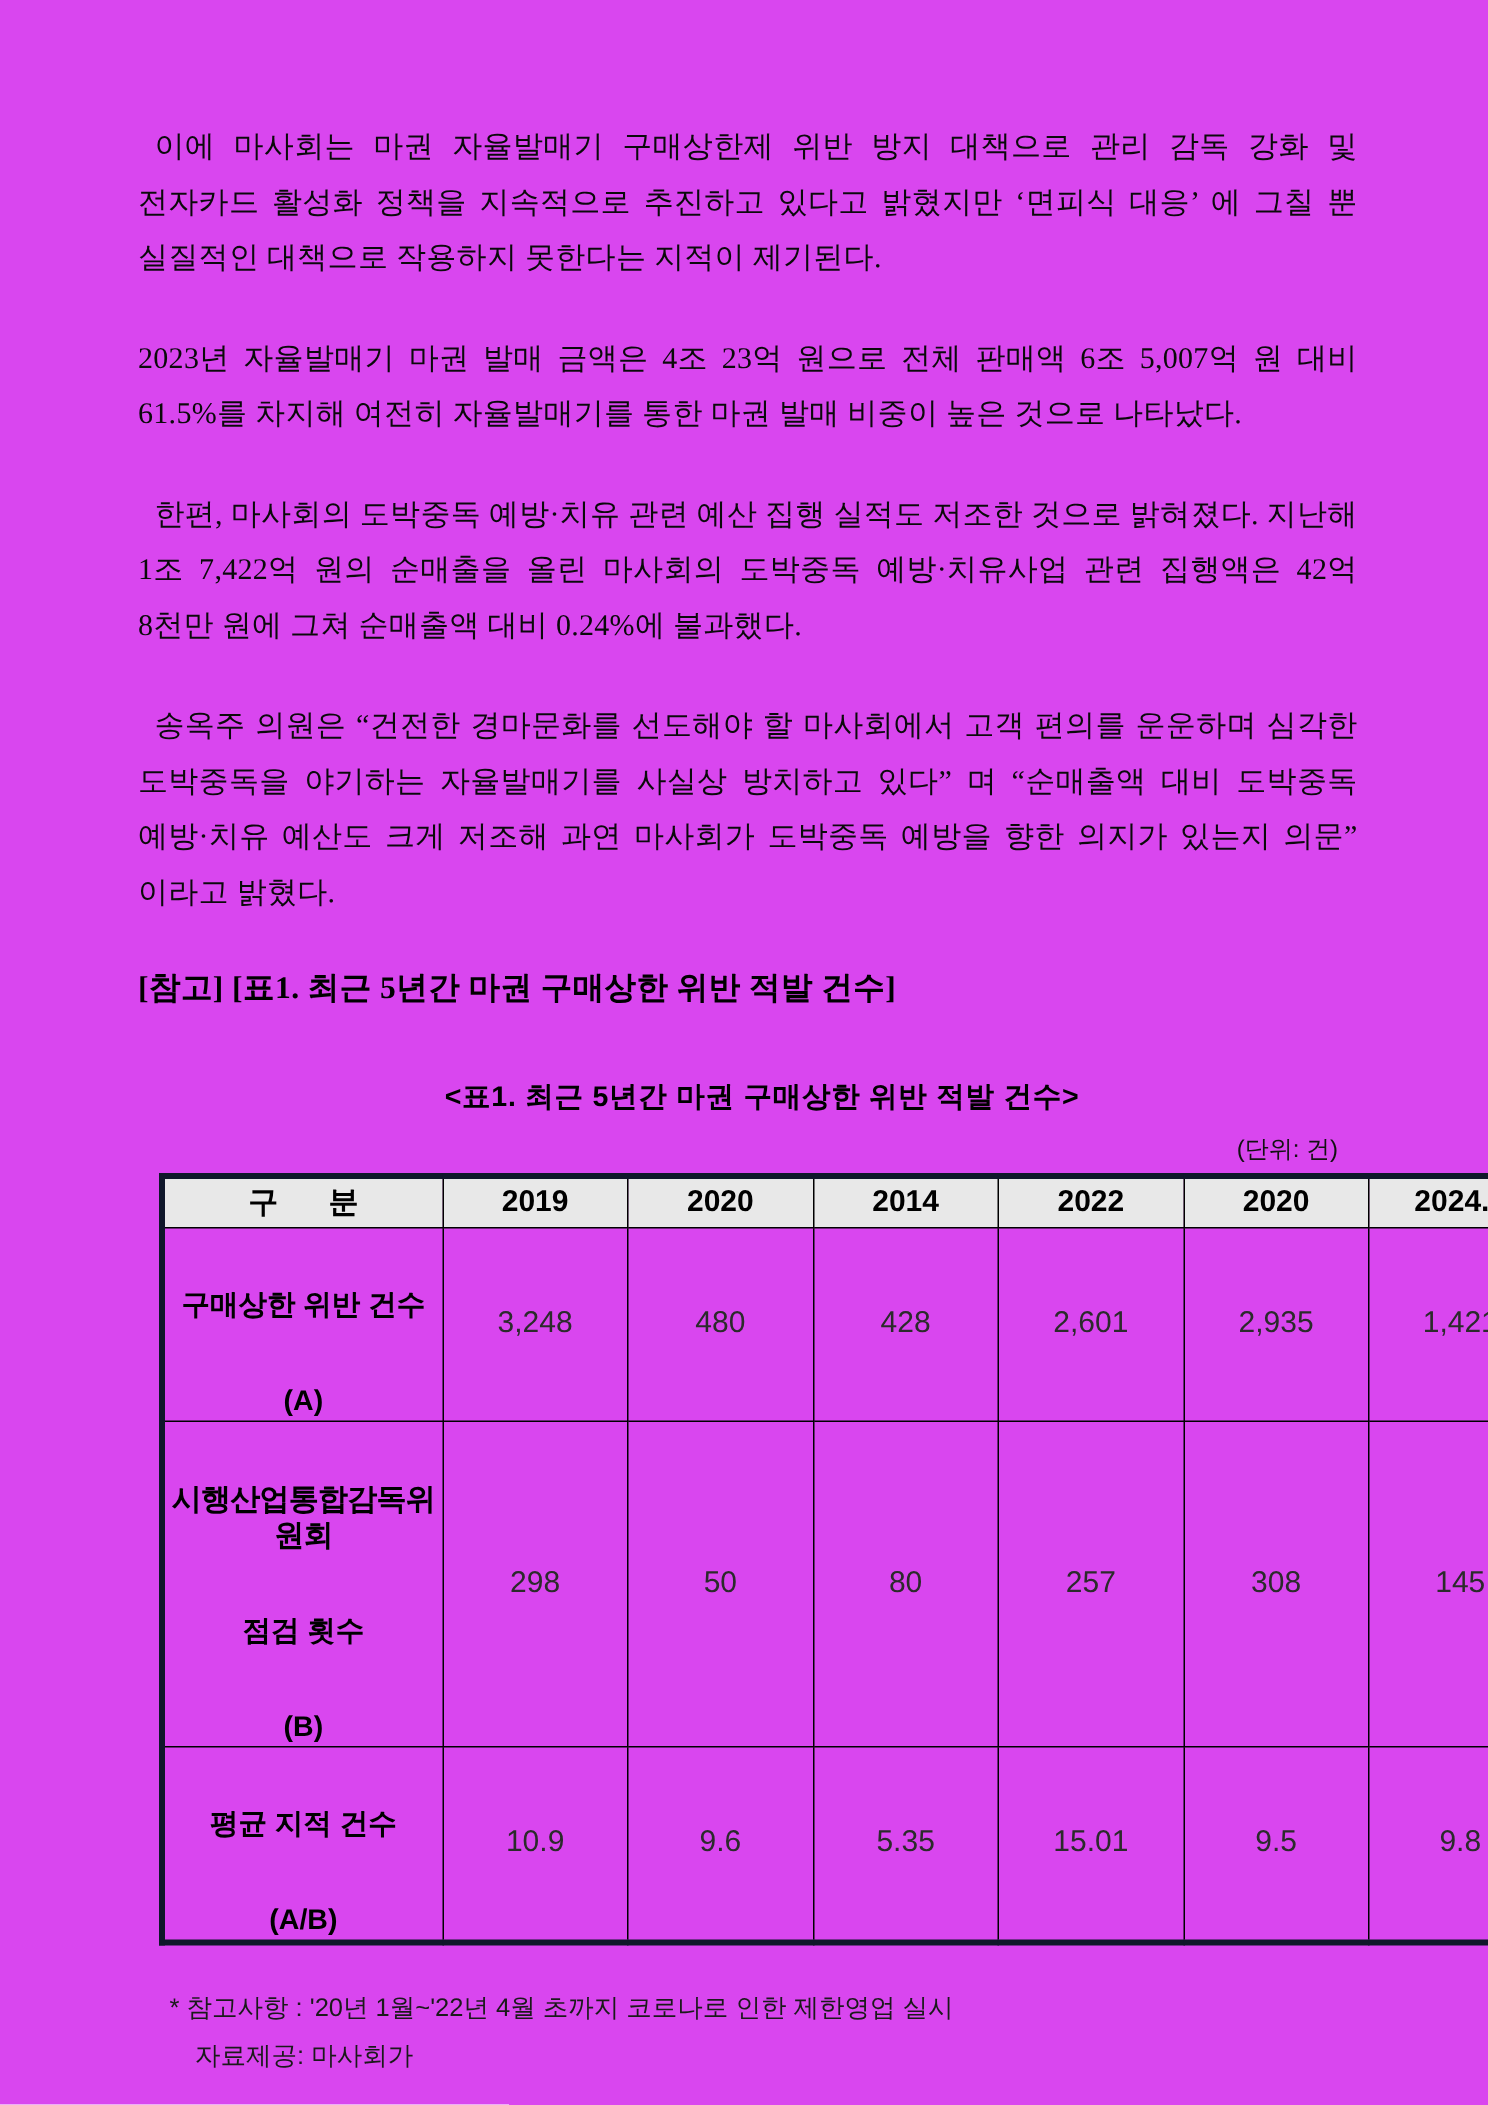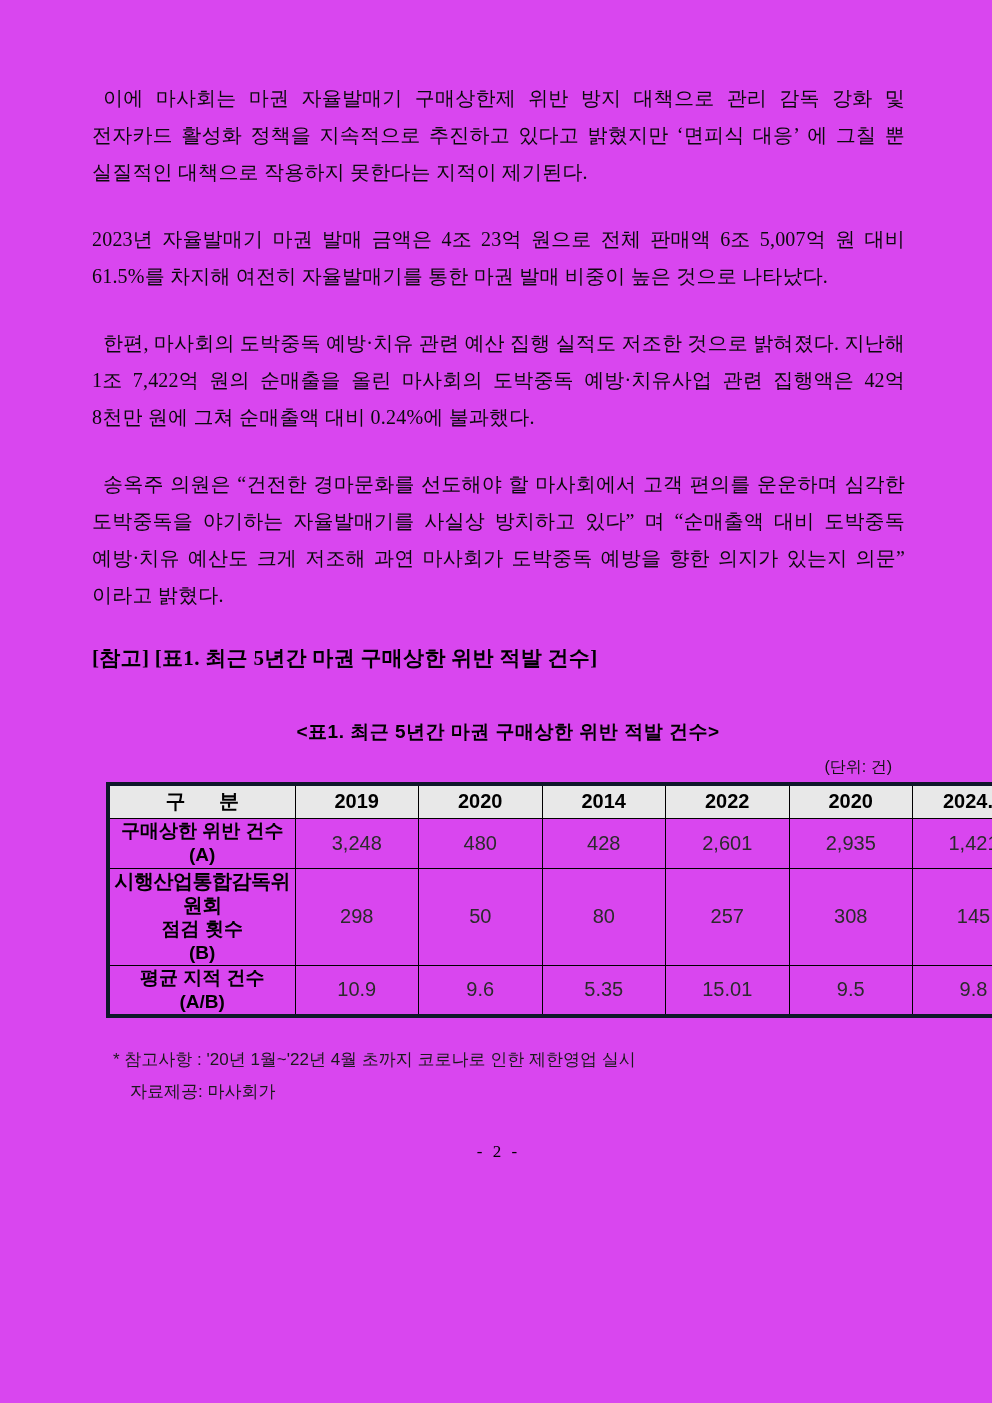--- a/index.html
+++ b/index.html
@@ -80,21 +80,21 @@
   tr.row-a td { height:50px; }
   tr.row-b td { height:76px; }
   tr.row-c td { height:50px; }
   .label-cell {
     font-weight:bold;
     font-size:19px;
     line-height:24px;
     color:#000;
   }
   .label-cell .small-line { font-size:20px; letter-spacing:-0.5px; }
-  .label-line { display:block; }
+  .label-line { display:block;margin-top:40px; }
   .value-cell {
     font-size:20px;
     font-weight:400;
     color:#2b2b2b;
   }
   .footnotes {
     margin-top:29px;
     font-family:"Liberation Sans","DejaVu Sans",sans-serif;
     font-size:17px;
     line-height:26px;

